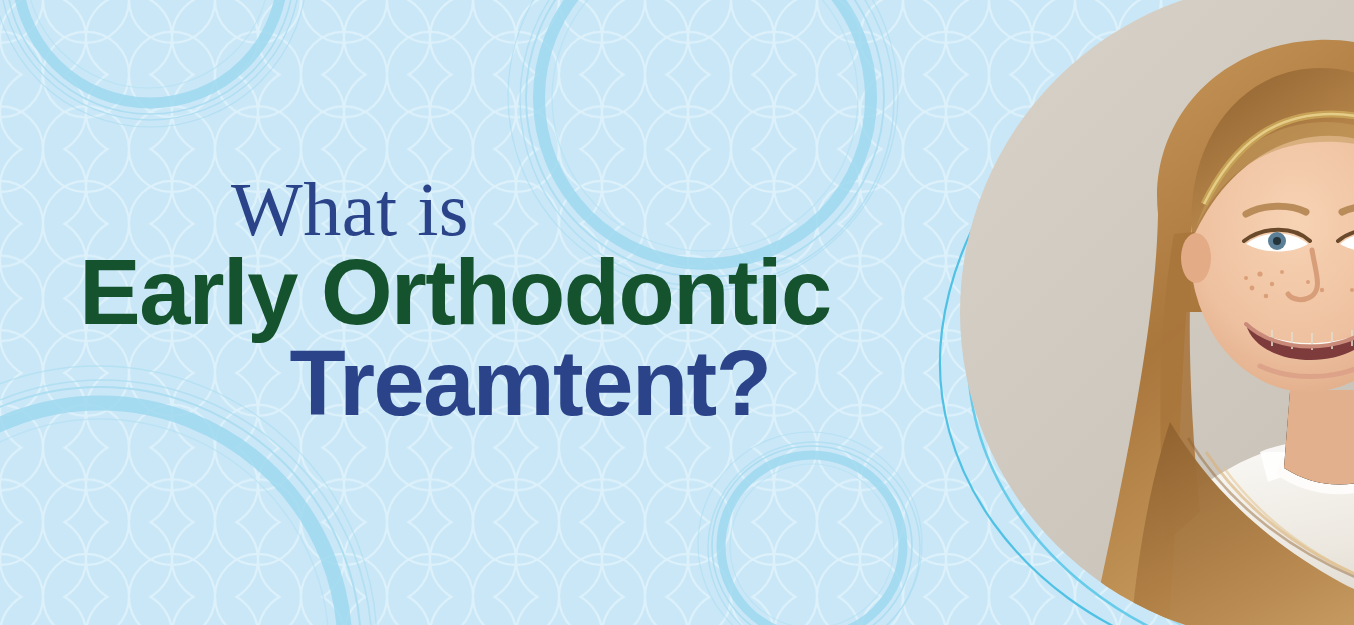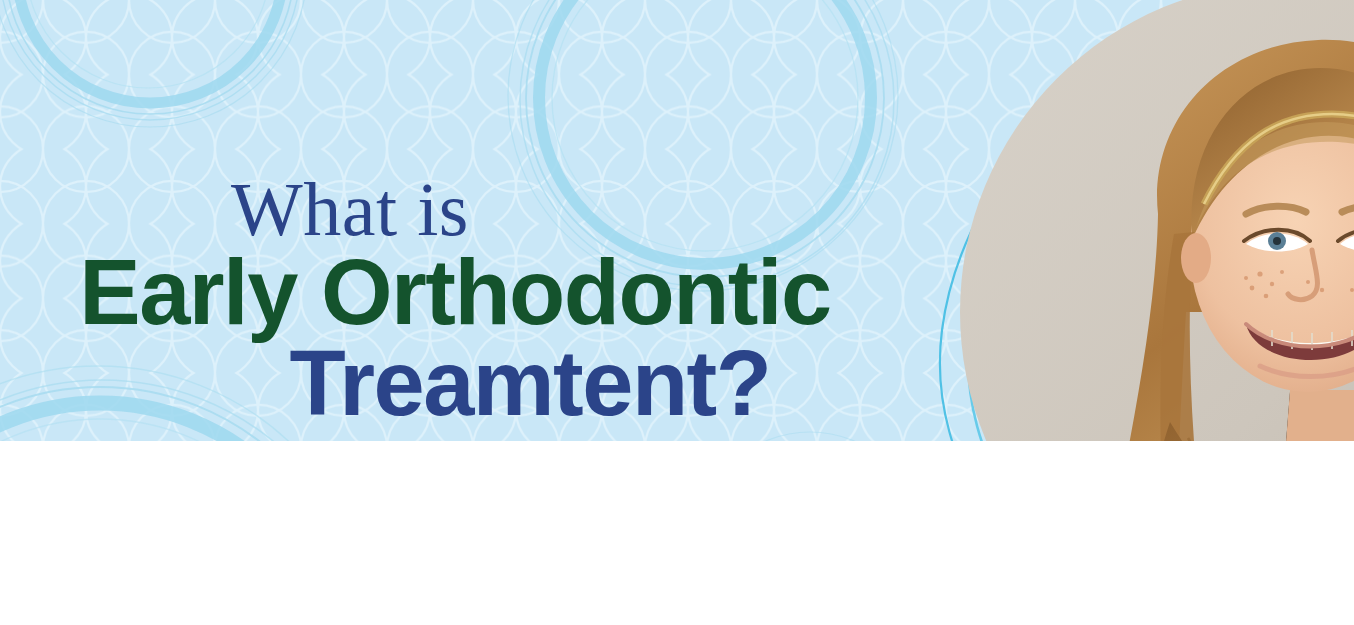--- a/index.html
+++ b/index.html
@@ -4,21 +4,21 @@
 <title>Early Orthodontic Treatment Banner</title>
 <style>
   html, body {
     margin: 0;
     padding: 0;
     background: #ffffff;
   }
   #banner {
     position: relative;
     width: 1354px;
-    height: 441px;
+    height: 625px;
     overflow: hidden;
     background: #c9e7f7;
     font-family: "Liberation Sans", sans-serif;
   }
 
   
   .bg-base {
     position: absolute;
     inset: 0;
     background: #c9e7f7;

